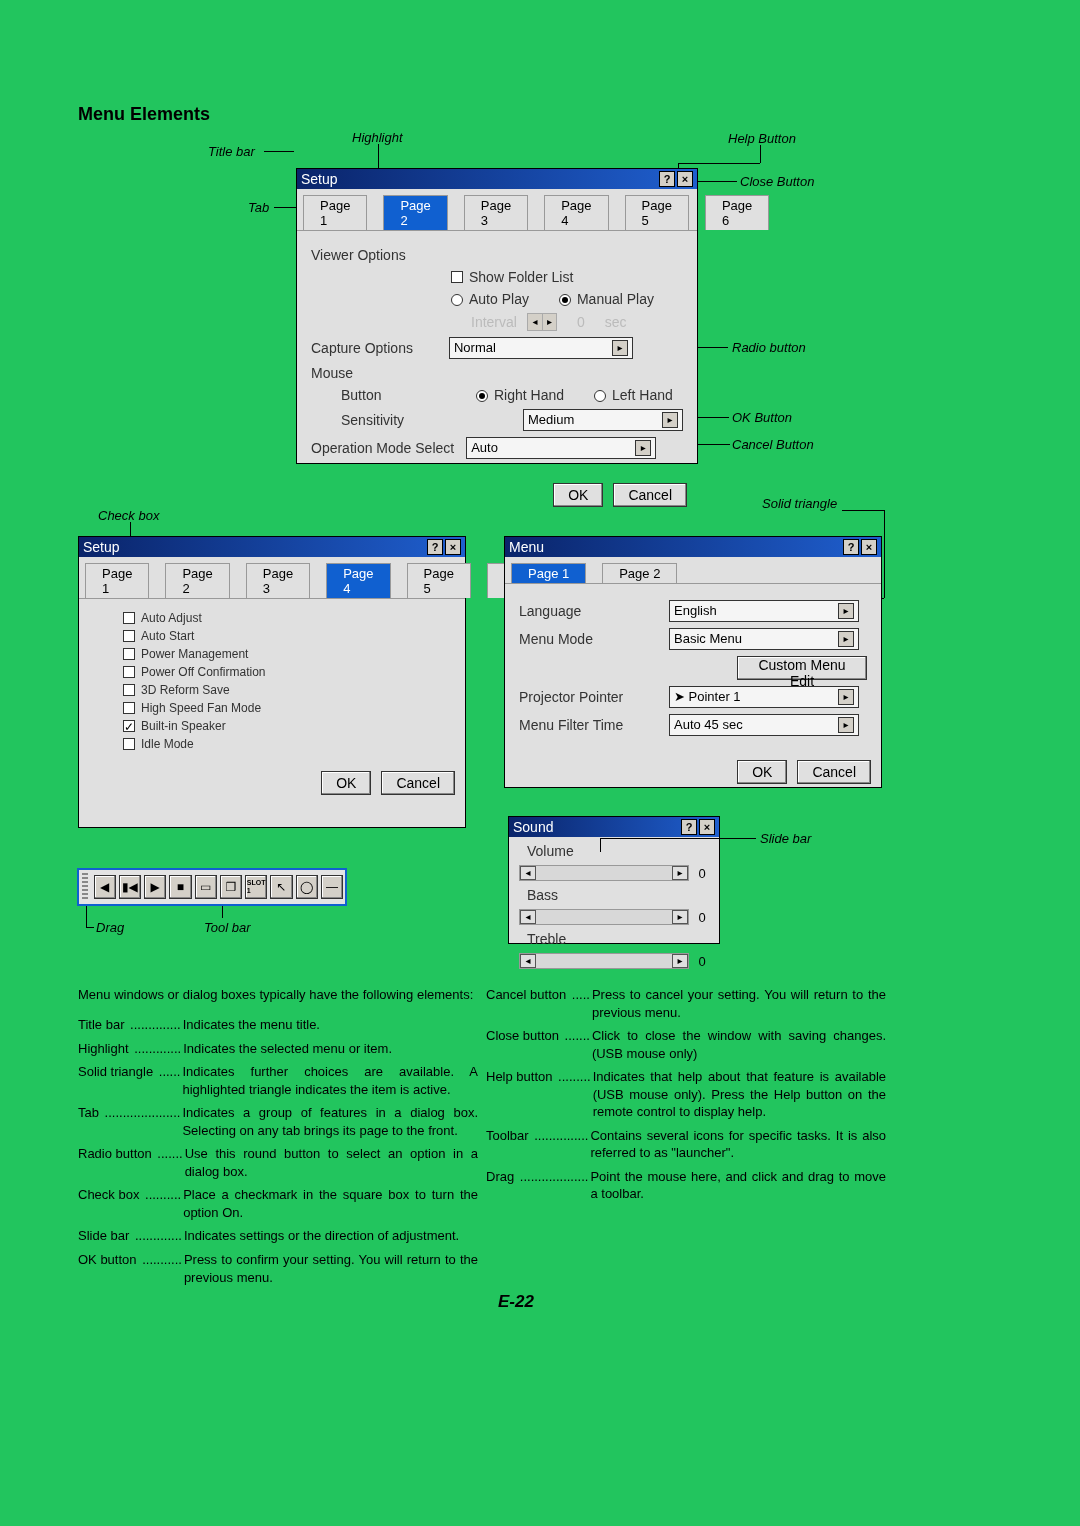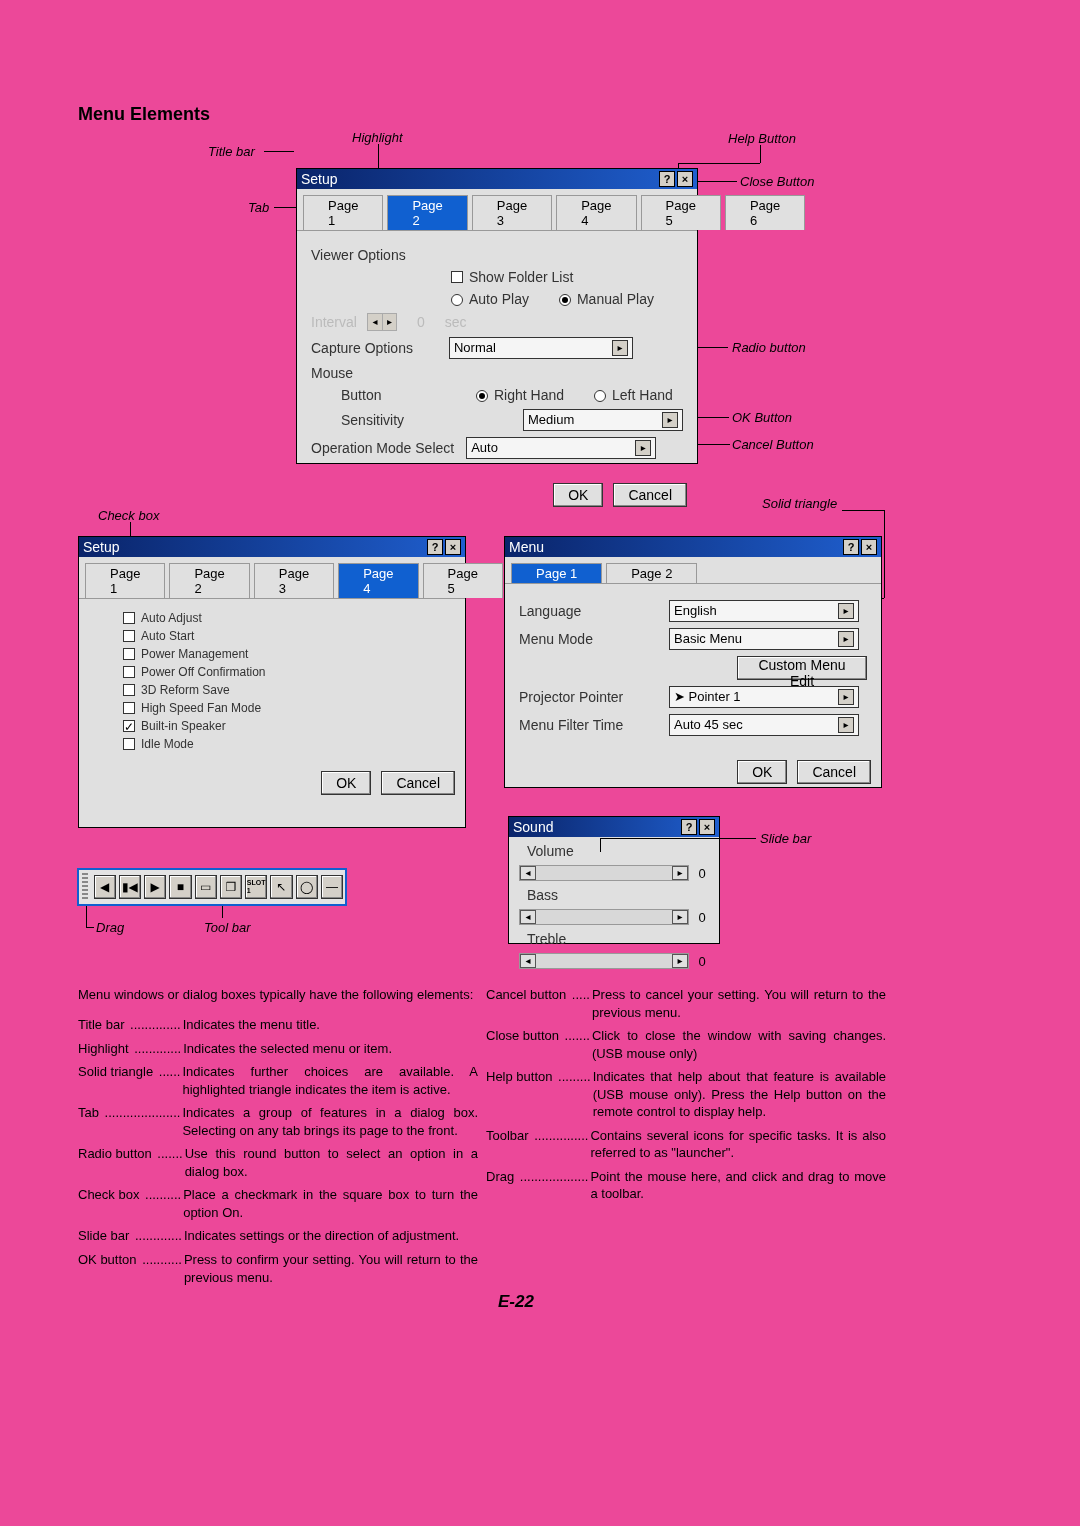--- a/index.html
+++ b/index.html
@@ -8,21 +8,21 @@
     background: #fff;
     font-family: Arial, Helvetica, sans-serif;
     font-size: 13px;
     color: #000;
   }
   .page {
     width: 1080px;
     height: 1526px;
     margin: 0 auto;
     position: relative;
-    background: #ec4899;
+    background: #22c55e;
   }
   .section-title {
     font-weight: bold;
     font-size: 18px;
     position: absolute;
   }
   .callout-label {
     font-style: italic;
     font-size: 13px;
     position: absolute;
@@ -75,23 +75,23 @@
   }
   .tabs {
     display: flex;
     padding: 6px 6px 0 6px;
     border-bottom: 1px solid #999;
   }
   .tab {
     border: 1px solid #999;
     border-bottom: none;
     background: #e0e0e0;
-    padding: 2px 24px;
+    padding: 2px 16px;
     font-size: 13px;
-    margin-right: 4px;
+    margin-right: 16px;
     position: relative;
     cursor: pointer;
   }
   .tab.active {
     background: #1060d0;
     color: #fff;
   }
   .dialog-body {
     padding: 10px 14px;
     font-size: 14px;
@@ -361,21 +361,21 @@
           <span class="lbl">Viewer Options</span>
         </div>
       <div class="row" style="margin-left:140px;">
         <span class="checkbox-sq"></span>
         <span class="lbl">Show Folder List</span>
       </div>
       <div class="row" style="margin-left:140px; gap:30px;">
         <span><span class="radio-o"></span><span class="lbl">Auto Play</span></span>
         <span><span class="radio-o selected"></span><span class="lbl">Manual Play</span></span>
       </div>
-      <div class="row" style="gap:10px;">
+      <div class="row" style="margin-left:160px; gap:10px;">
         <span class="lbl light-sub">Interval</span>
         <span class="spinner-box">
           <span class="sbtn">◂</span>
           <span class="sbtn">▸</span>
         </span>
         <span class="lbl light-sub" style="margin:0 10px;">0</span>
         <span class="lbl light-sub">sec</span>
       </div>
       <div class="row" style="gap:36px;">
         <span class="lbl">Capture Options</span>

